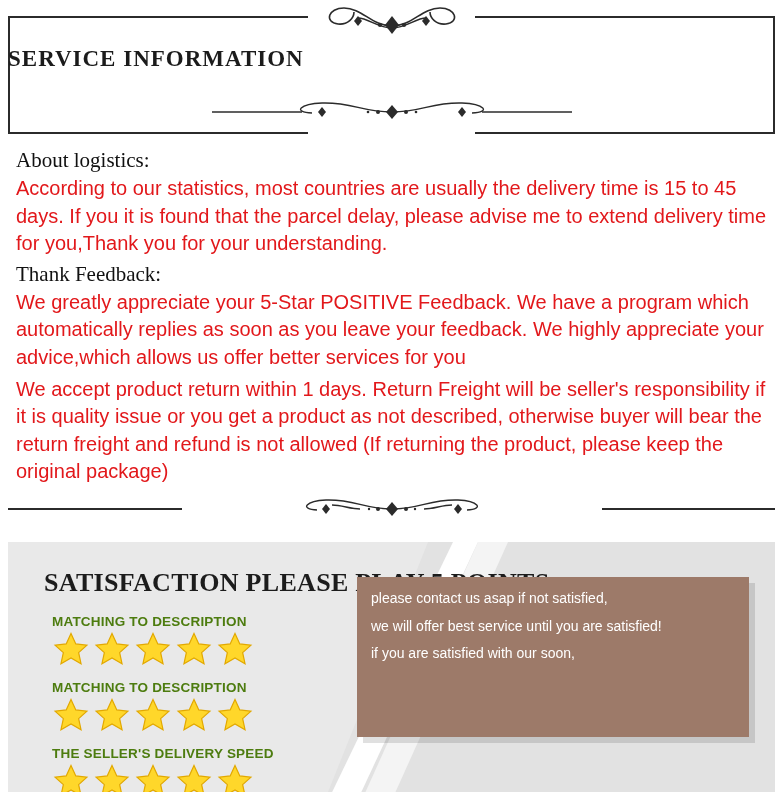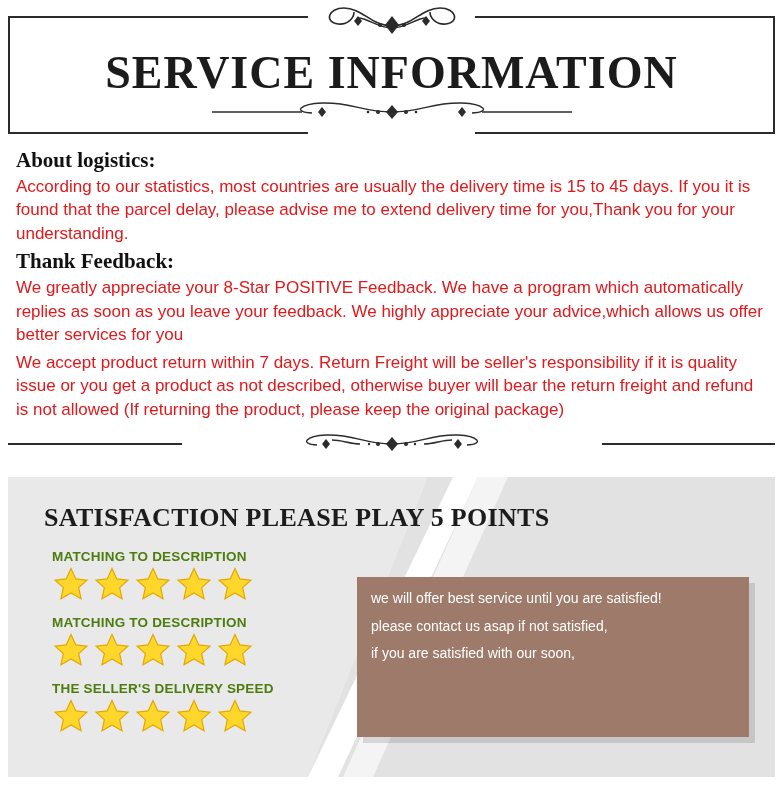--- a/index.html
+++ b/index.html
@@ -49,42 +49,42 @@
     transform: translateX(-50%);
     width: 440px;
     height: 28px;
   }
 
   .banner-title {
     position: absolute;
     left: 0;
     right: 0;
     top: 40px;
-    text-align: center;
+    text-align: left;
     font-family: "Liberation Serif", serif;
-    font-size: 46px;
+    font-size: 23px;
     font-weight: bold;
     letter-spacing: 1px;
     color: #1b1b1b;
   }
 
   
   .body-text {
     margin: 14px 16px 0 16px;
   }
   .sec-head {
     font-family: "Liberation Serif", serif;
-    font-weight: bold;
+    font-weight: normal;
     font-size: 21px;
     color: #111111;
     margin: 0 0 2px 0;
   }
   .sec-body {
     color: #e2181b;
-    font-size: 17px;
+    font-size: 20px;
     line-height: 1.38;
     margin: 0 0 4px 0;
     font-weight: 500;
   }
 
   
   .divider {
     position: relative;
     margin: 16px 8px 0 8px;
     height: 36px;
@@ -214,23 +214,23 @@
       <path d="M290 9 l4 5 -4 5 -4 -5 z"></path>
     </g>
   </svg>
 </div>
 
 <div class="body-text">
   <h3 class="sec-head">About logistics:</h3>
   <p class="sec-body">According to our statistics, most countries are usually the delivery time is 15 to 45 days. If you it is found that the parcel delay, please advise me to extend delivery time for you,Thank you for your understanding.</p>
 
   <h3 class="sec-head">Thank Feedback:</h3>
-  <p class="sec-body">We greatly appreciate your 8-Star POSITIVE Feedback. We have a program which automatically replies as soon as you leave your feedback. We highly appreciate your advice,which allows us offer better services for you</p>
-
-  <p class="sec-body">We accept product return within 7 days. Return Freight will be seller's responsibility if it is quality issue or you get a product as not described, otherwise buyer will bear the return freight and refund is not allowed (If returning the product, please keep the original package)</p>
+  <p class="sec-body">We greatly appreciate your 5-Star POSITIVE Feedback. We have a program which automatically replies as soon as you leave your feedback. We highly appreciate your advice,which allows us offer better services for you</p>
+
+  <p class="sec-body">We accept product return within 1 days. Return Freight will be seller's responsibility if it is quality issue or you get a product as not described, otherwise buyer will bear the return freight and refund is not allowed (If returning the product, please keep the original package)</p>
 </div>
 
 <div class="divider">
   <div class="d-line"></div>
   <div class="d-orn">
     <svg viewBox="0 0 420 30" width="420" height="30">
       <g fill="none" stroke="#2b2b2b" stroke-width="1.4">
         <path d="M210 15 C182 15 172 5 144 6 C124 7 117 15 135 16"></path>
         <path d="M210 15 C238 15 248 5 276 6 C296 7 303 15 285 16"></path>
         <path d="M150 11 C160 11 168 15 178 15"></path>
@@ -317,17 +317,17 @@
         </svg>
       <svg width="38" height="36" viewBox="0 0 24 24">
           <path d="M12 1.6 15.2 8.6 22.6 9.4 17.1 14.4 18.7 21.8 12 18 5.3 21.8 6.9 14.4 1.4 9.4 8.8 8.6z" fill="#FFD72A" stroke="#E2A800" stroke-width="0.8"></path>
         </svg>
     </div>
   </div>
 </div>
 
 <div class="note-box">
   <div class="note-inner">
+    <div class="note-line">please contact us asap if not satisfied,</div>
     <div class="note-line">we will offer best service until you are satisfied!</div>
-    <div class="note-line">please contact us asap if not satisfied,</div>
     <div class="note-line">if you are satisfied with our soon,</div>
   </div>
 </div>
 
 </body></html>

